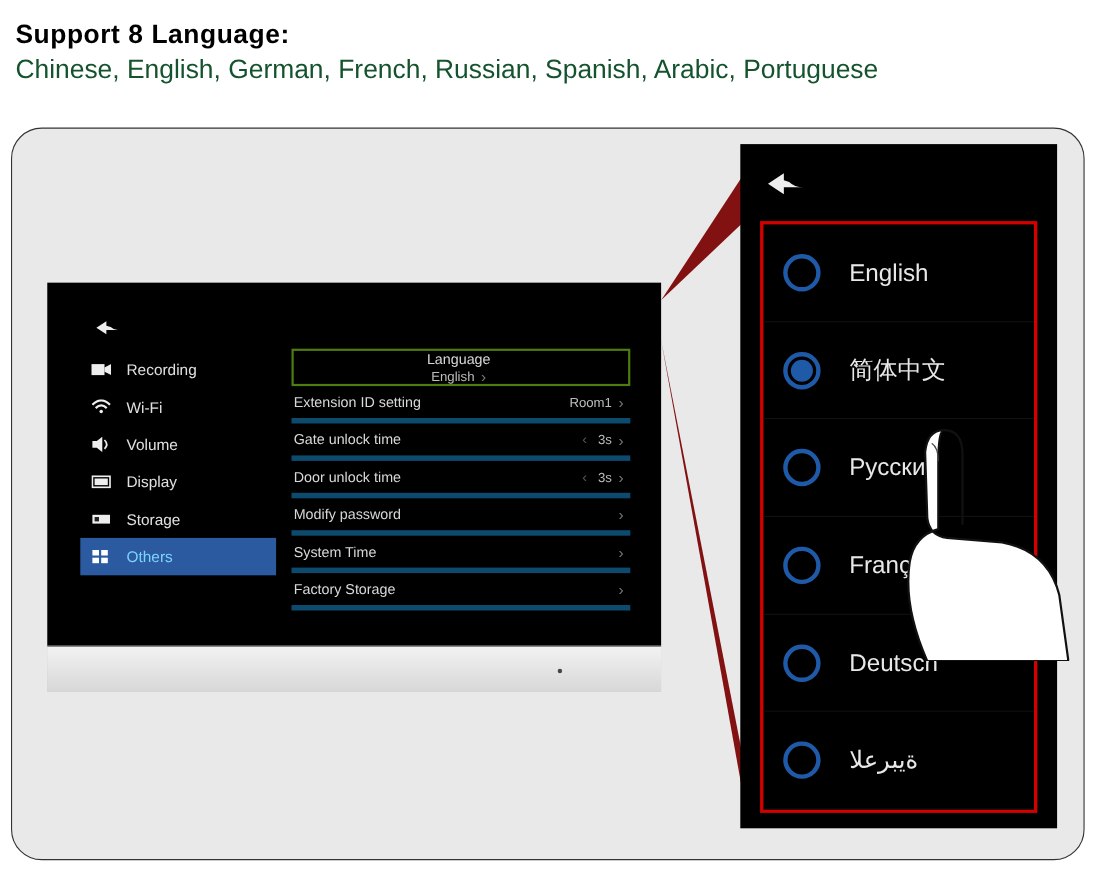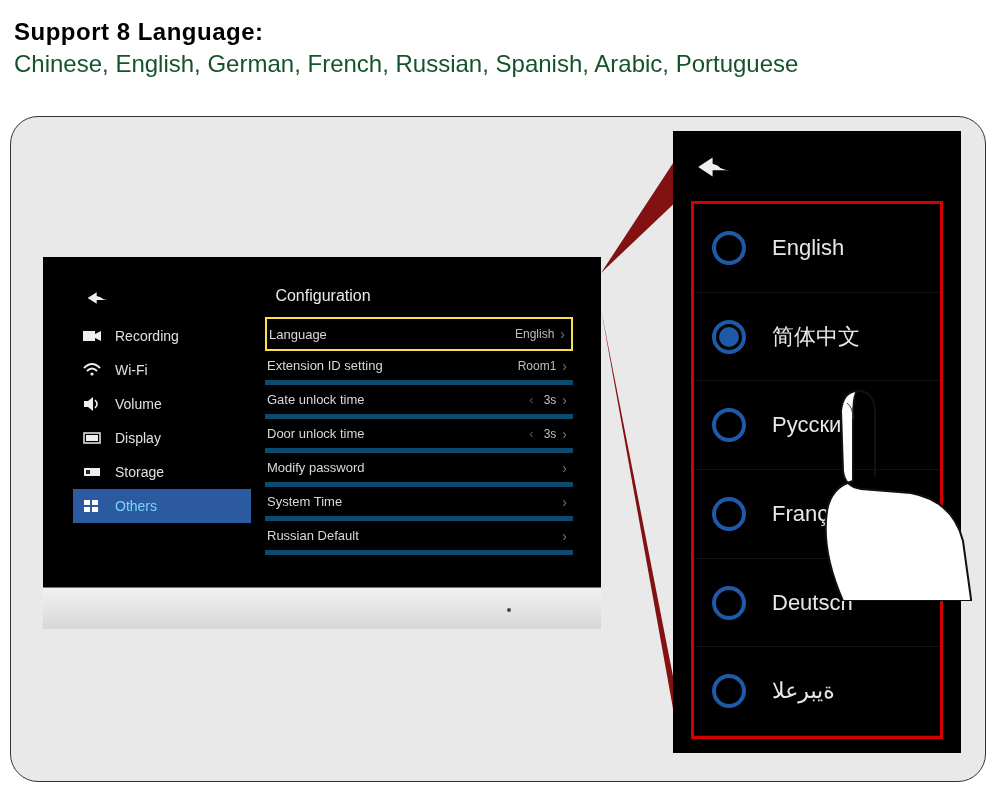--- a/index.html
+++ b/index.html
@@ -101,21 +101,21 @@
     display: flex;
     align-items: center;
     justify-content: space-between;
     height: 34px;
     border-bottom: 5px solid #0c4a6e;
     padding: 0 6px 0 2px;
     font-size: 13px;
     color: #d8d8d8;
   }
   .row .val { color:#bdbdbd; font-size:12px; display:flex; align-items:center; gap:6px;}
-  .row.highlight { border: 2px solid #fde047; }
+  .row.highlight { border: 2px solid #4d7c0f; flex-direction: column; }
   .chev { color:#777; font-size:14px;}
   .lchev { color:#555; font-size:13px; margin-right:4px;}
 
   .device-base {
     position:absolute; left:0; top:330px; width:558px; height:42px;
     background: linear-gradient(#f2f2f2,#d7d7d7);
     border-top:1px solid #777;
   }
   .mic-dot {
     position:absolute; right:90px; top:20px;
@@ -188,21 +188,20 @@
   <div class="device">
     <div class="device-bezel">
       <div class="screen">
 
         <span class="back-icon">
           <svg viewBox="0 0 40 24" width="26" height="18">
             <path d="M18 3 L4 12 L18 21 L18 15 L34 15 Q28 15 24 11 L18 9 Z" fill="#eee"></path>
           </svg>
         </span>
 
-        <div class="screen-title">Configuration</div>
 
         <div class="sidebar" id="sidebar">
             <div class="side-item">
               <span class="side-icon">
                 <svg width="18" height="14" viewBox="0 0 18 14">
                   <rect x="0" y="2" width="12" height="10" fill="#eee"></rect>
                   <polygon points="12,5 18,2 18,12 12,9" fill="#eee"></polygon>
                 </svg>
               </span>
               <span>Recording</span>
@@ -296,21 +295,21 @@
               </span>
             </div>
             <div class="row">
               <span>System Time</span>
               <span class="val">
                 <span></span>
                 <span class="chev">›</span>
               </span>
             </div>
             <div class="row">
-              <span>Russian Default</span>
+              <span>Factory Storage</span>
               <span class="val">
                 <span></span>
                 <span class="chev">›</span>
               </span>
             </div>
           </div>
 
       </div>
     </div>
     <div class="device-base">

